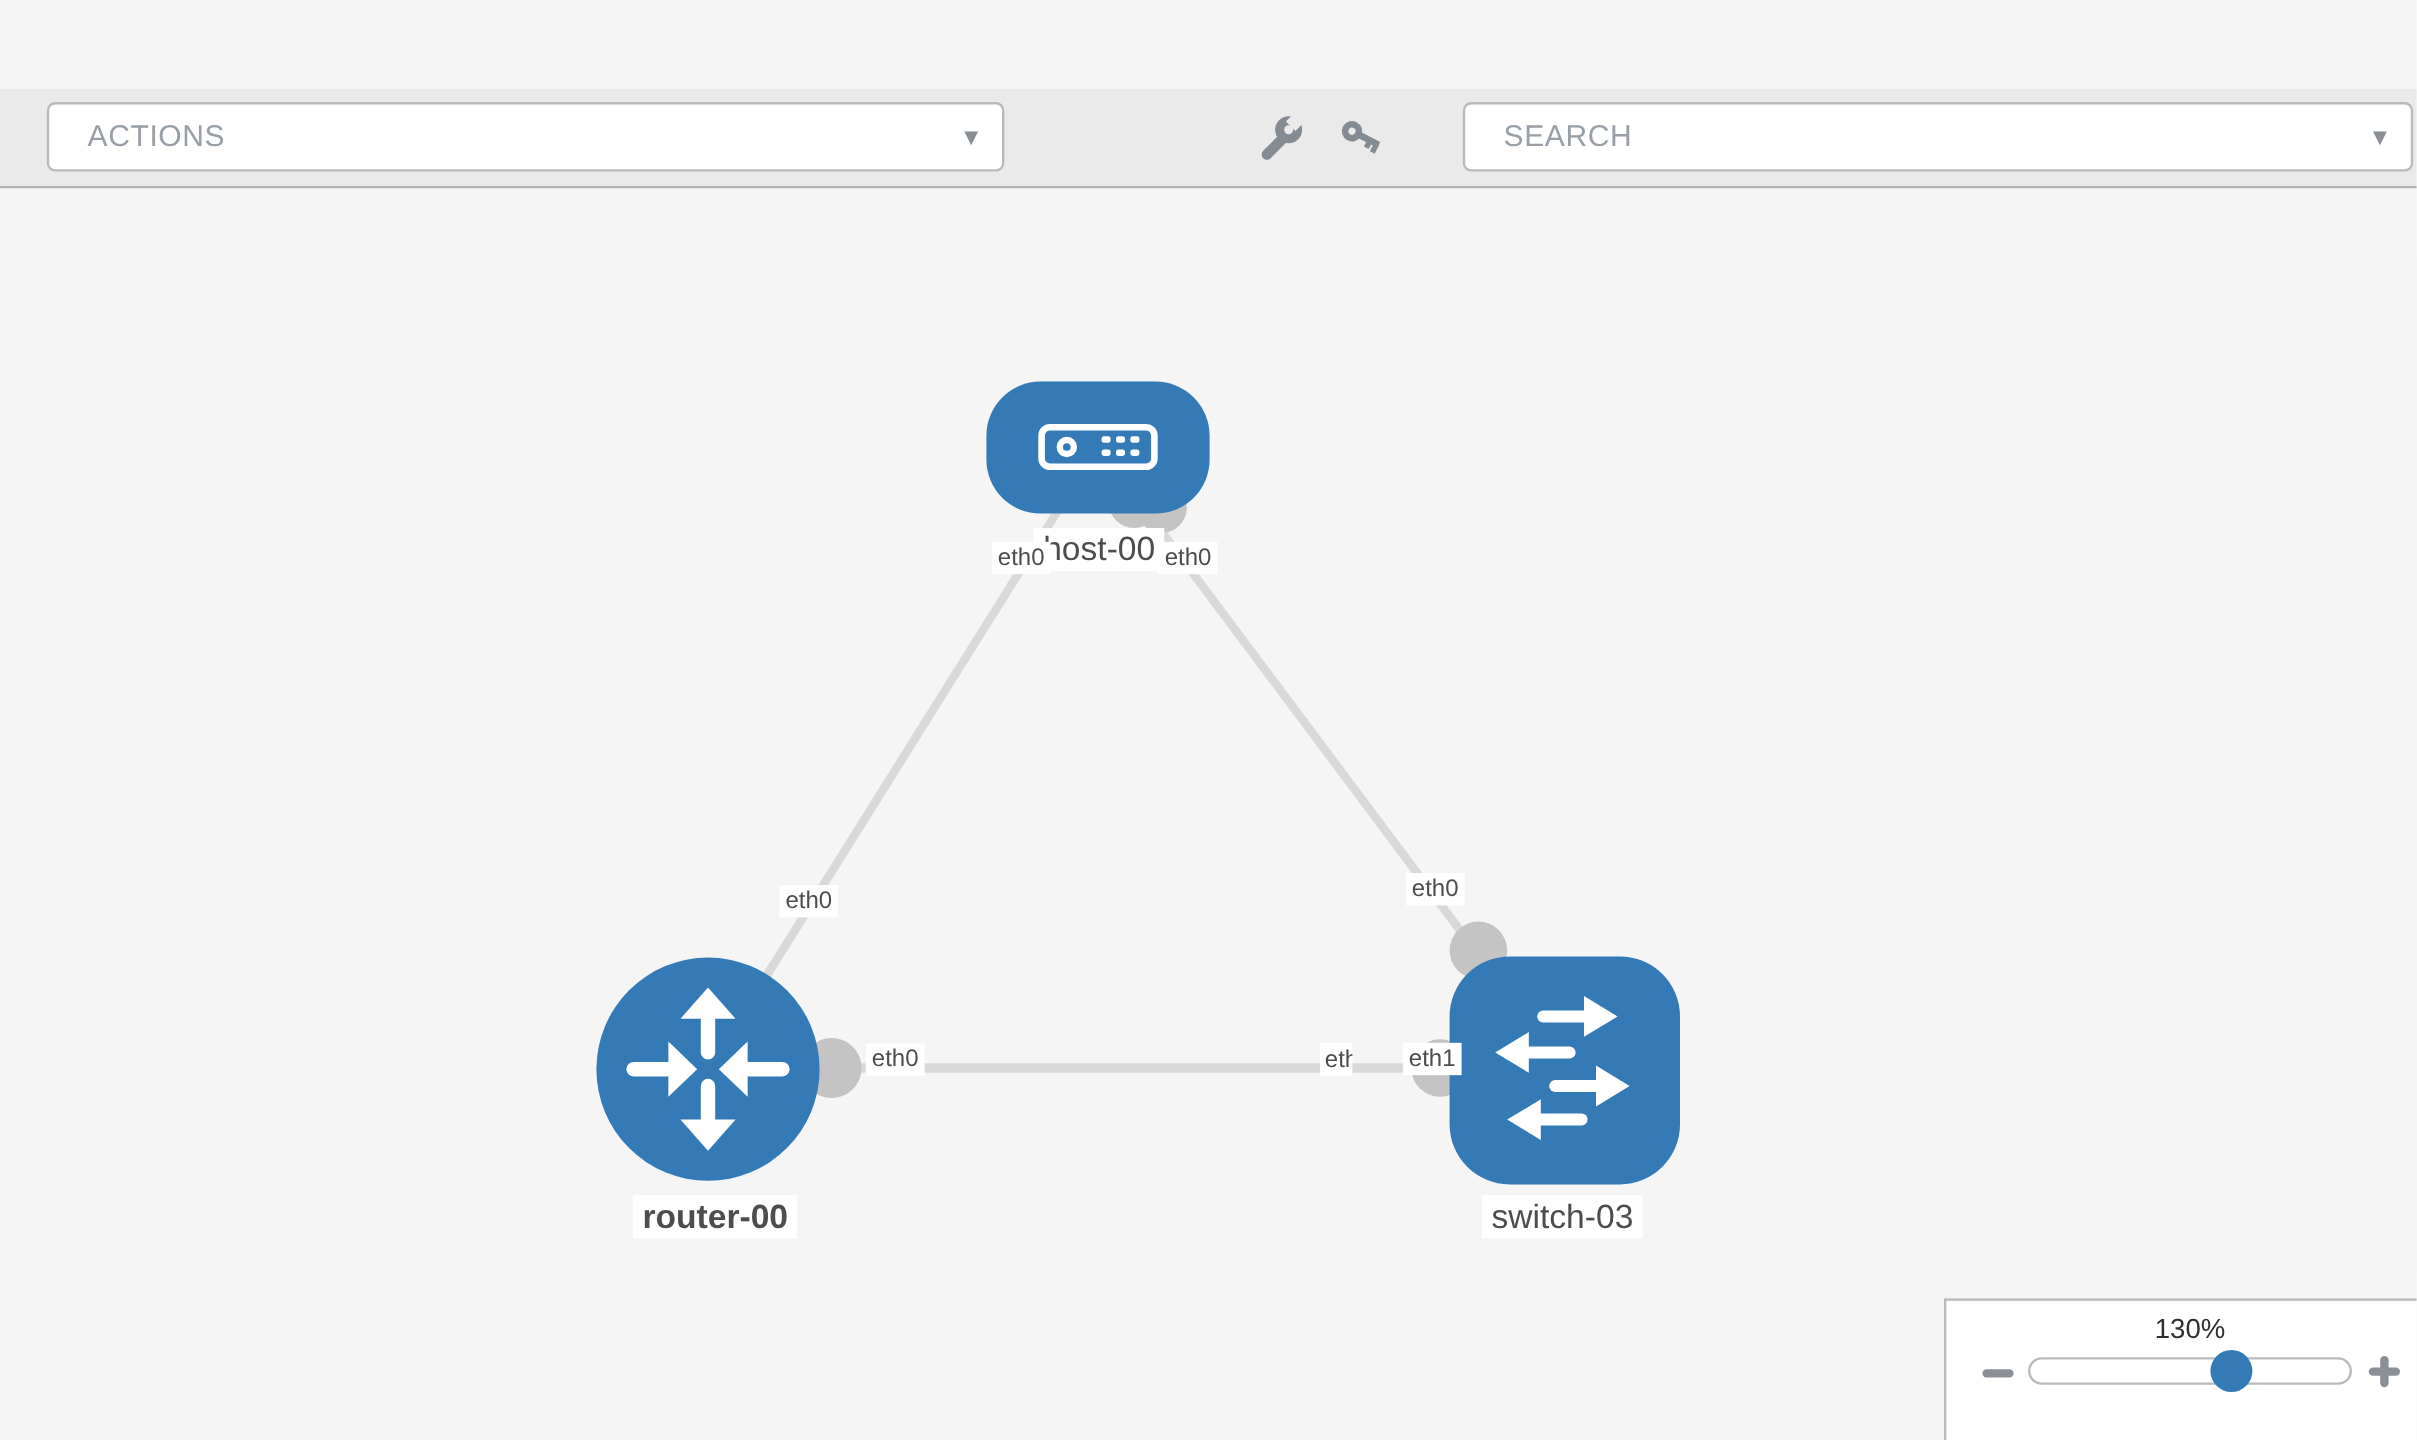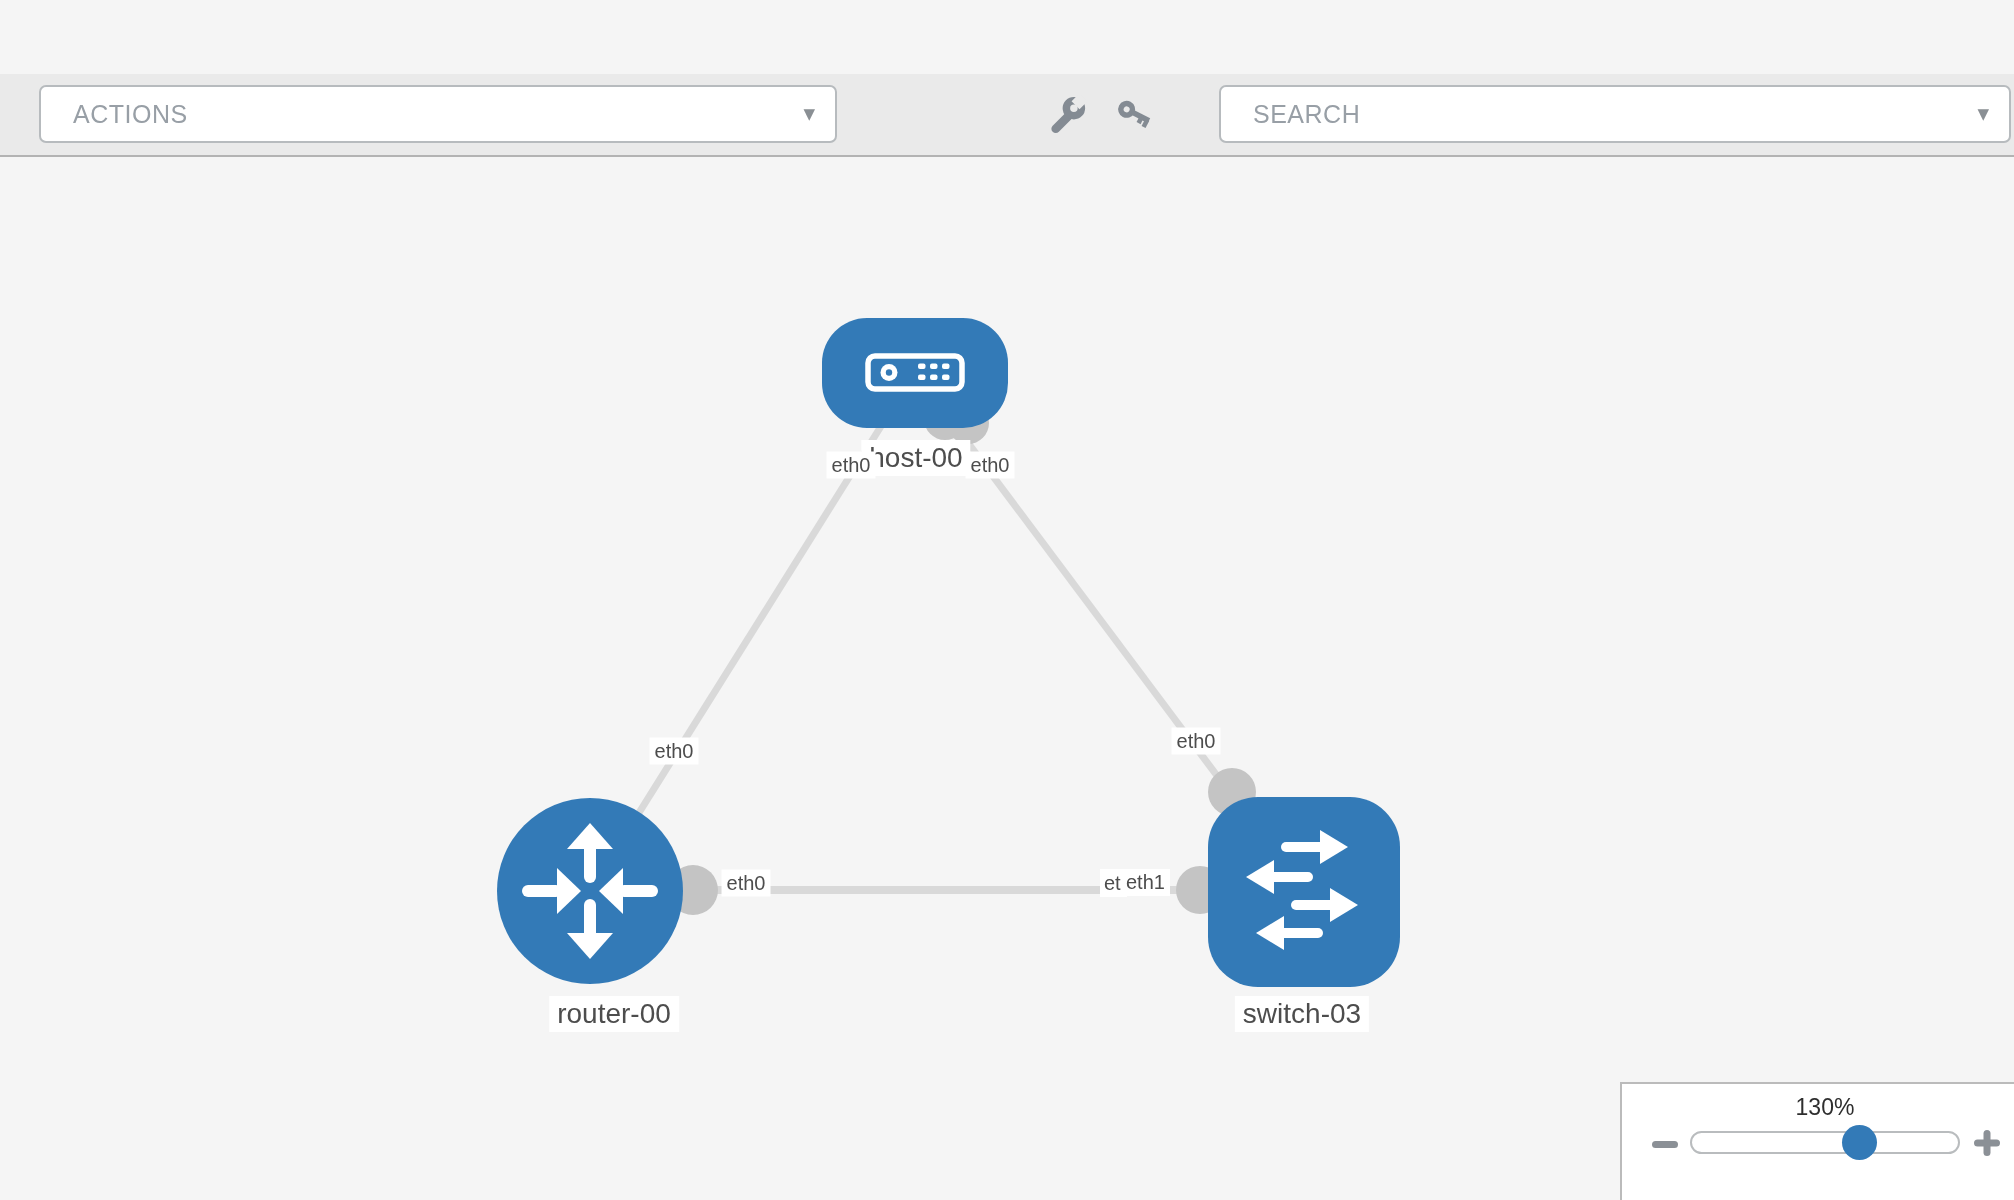--- a/index.html
+++ b/index.html
@@ -24,21 +24,21 @@
   .tool-key   { left:1112px; }
 
   
   .canvas { position:absolute; left:0; top:157px; width:2014px; height:1043px; background:#f5f5f5; }
   .net-svg { position:absolute; left:0; top:0; }
 
   
   .lbl { position:absolute; background:#ffffff; color:#4d4d4d; white-space:nowrap; }
   .lbl-node { font-size:28px; padding:2px 8px; transform:translate(-50%,-50%); }
   .lbl-if { font-size:20px; padding:2px 5px; transform:translate(-50%,-50%); }
-  .lbl-if-abs { font-size:20px; padding:2px 5px; }   
+  .lbl-if-abs { font-size:20px; padding:2px 5px;margin-left:48px; }   
   .lbl-clip { position:absolute; width:27px; height:28px; overflow:hidden; background:#fff; }
   .lbl-clip span { font-size:20px; color:#4d4d4d; padding-left:4px; display:inline-block; line-height:28px; }
 
   
   .zoom-panel { position:absolute; left:1620px; top:925px; width:448px; height:118px; background:#ffffff; border-top:2px solid #bbbbbb; border-left:2px solid #bbbbbb; }
   .zoom-level { position:absolute; left:68px; top:10px; width:270px; text-align:center; font-size:23px; color:#2e2e2e; }
   .zoom-minus { position:absolute; left:28px; top:52px; width:30px; height:18px; cursor:pointer; }
   .zoom-plus  { position:absolute; left:350px; top:44px; width:30px; height:30px; cursor:pointer; }
   .zoom-track { position:absolute; left:68px; top:47px; width:270px; height:23px; background:#fff; border:2px solid #b9bcbe; border-radius:12px; cursor:pointer; }
   .zoom-thumb { position:absolute; top:-8px; width:35px; height:35px; border-radius:50%; background:#337ab7; cursor:grab; }
@@ -130,21 +130,21 @@
           <polygon points="1246,720 1274,703 1274,737" stroke="none"></polygon>
           <line x1="1296" y1="748" x2="1330" y2="748" stroke-width="10" stroke-linecap="round"></line>
           <polygon points="1358,748 1330,731 1330,765" stroke="none"></polygon>
           <line x1="1318" y1="776" x2="1284" y2="776" stroke-width="10" stroke-linecap="round"></line>
           <polygon points="1256,776 1284,759 1284,793" stroke="none"></polygon>
         </g>
       </g>
     </svg>
 
     <div class="lbl lbl-node" style="left:916px; top:301px;">host-00</div>
-    <div class="lbl lbl-node" style="left:614px; top:857px;">router-00</div>
+    <div class="lbl lbl-node" style="left:596px; top:857px;font-weight:bold;">router-00</div>
     <div class="lbl lbl-node" style="left:1302px; top:857px;">switch-03</div>
 
     <div class="lbl lbl-if" style="left:851px;  top:308px;">eth0</div>
     <div class="lbl lbl-if" style="left:990px;  top:308px;">eth0</div>
     <div class="lbl lbl-if" style="left:674px;  top:594px;">eth0</div>
     <div class="lbl lbl-if" style="left:1196px; top:584px;">eth0</div>
     <div class="lbl lbl-if" style="left:746px;  top:726px;">eth0</div>
 
     <div class="lbl-clip" style="left:1100px; top:712px;">
       <span>eth0</span>

